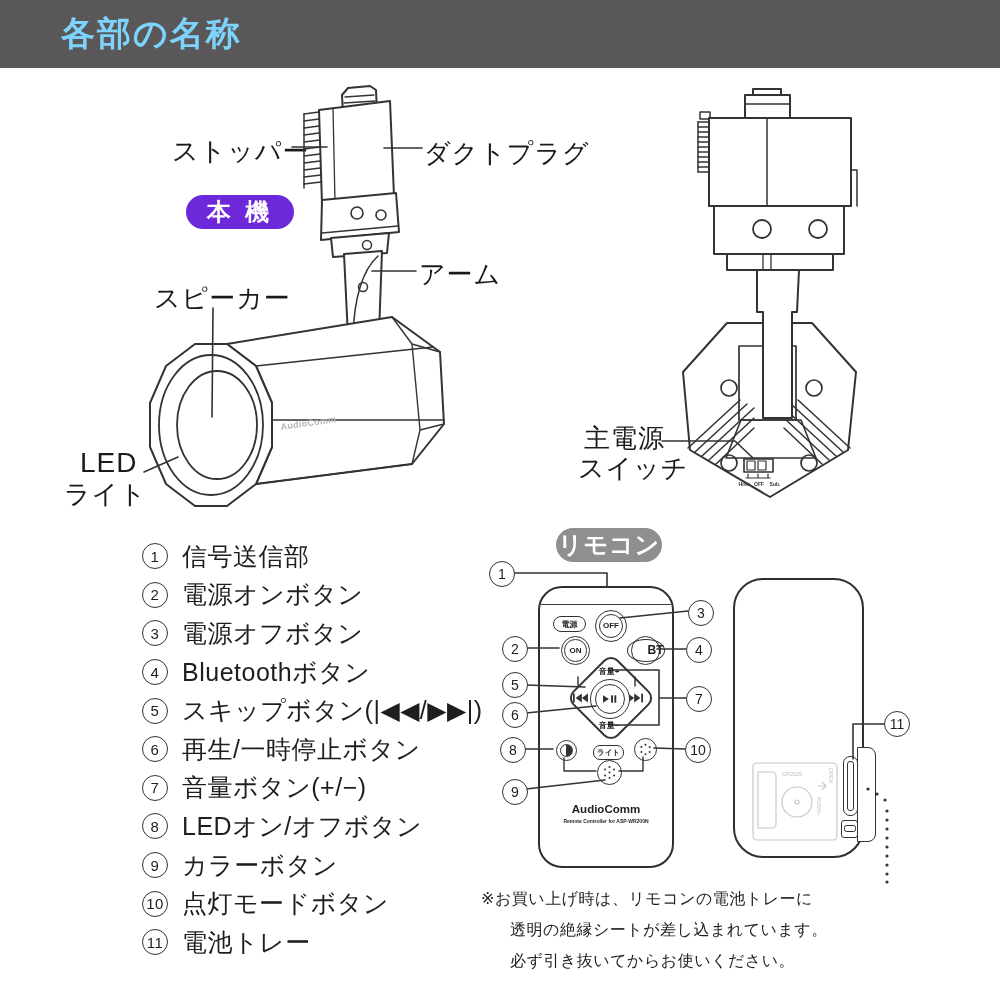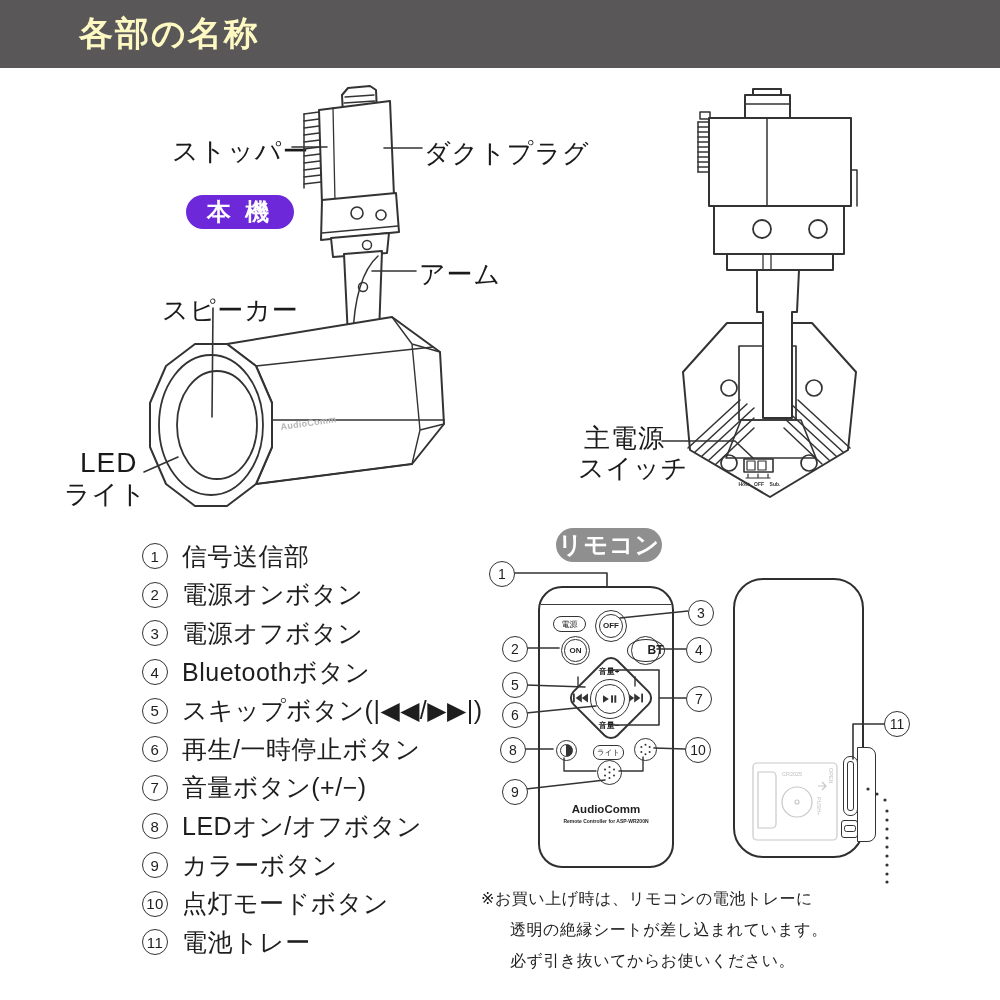--- a/index.html
+++ b/index.html
@@ -1,21 +1,21 @@
 <!DOCTYPE html>
 <html><head>
 <meta charset="utf-8">
 <style>
   html,body{margin:0;padding:0;background:#fff;}
   .page{position:relative;width:1000px;height:1000px;background:#fff;overflow:hidden;
         font-family:"Liberation Sans","DejaVu Sans",sans-serif;color:#1e1e1e;}
   .abs{position:absolute;}
   
   .hdr{position:absolute;left:0;top:0;width:1000px;height:68px;display:flex;align-items:center;}
-  .hdr h1{margin:0;padding-left:79px;font-size:34px;font-weight:bold;color:#fef9c3;letter-spacing:2px;}
+  .hdr h1{margin:0;padding-left:61px;font-size:34px;font-weight:bold;color:#7dd3fc;letter-spacing:2px;}
   
   .lbl{position:absolute;font-size:26px;white-space:nowrap;letter-spacing:1px;color:#1a1a1a;}
   .badge{position:absolute;color:#fff;border-radius:17px;display:flex;align-items:center;
          justify-content:center;font-weight:bold;font-size:24px;letter-spacing:4px;}
   
   .co{position:absolute;width:24px;height:24px;border:1.8px solid #333;border-radius:50%;
       background:#fff;display:flex;align-items:center;justify-content:center;font-size:14px;z-index:5;}
   
   .plist{position:absolute;left:142px;top:537px;margin:0;padding:0;list-style:none;}
   .plist li{display:flex;align-items:center;height:38.6px;font-size:25px;letter-spacing:0.5px;}
@@ -23,21 +23,21 @@
         display:flex;align-items:center;justify-content:center;margin-right:14px;flex:none;}
   
   .note{position:absolute;left:481px;top:883px;font-size:16px;line-height:31px;letter-spacing:0.5px;}
   .note .ind{margin-left:29px;}
   
   .rc{position:absolute;border:2.2px solid #2f2f2f;background:#fff;}
   .rc-front{left:538px;top:586px;width:132px;height:278px;border-radius:24px;}
   .rc-back{left:733px;top:578px;width:127px;height:276px;border-radius:30px;}
   .rc-topline{position:absolute;left:1px;right:1px;top:16px;border-top:1.5px solid #3a3a3a;}
   .oval{position:absolute;border:1.6px solid #333;background:#fff;display:flex;align-items:center;
-        justify-content:center;font-weight:normal;}
+        justify-content:center;font-weight:bold;}
   .ring{position:absolute;border:1.6px solid #333;border-radius:50%;background:#fff;
         display:flex;align-items:center;justify-content:center;}
   .face{border:1.2px solid #333;border-radius:50%;width:76%;height:76%;display:flex;
         align-items:center;justify-content:center;font-weight:bold;}
   .dpad{position:absolute;left:39px;top:78px;width:60px;height:60px;border:2px solid #333;
         border-radius:10px;transform:rotate(45deg);background:#fff;}
   .tinylbl{position:absolute;font-size:8px;font-weight:bold;text-align:center;letter-spacing:0;}
   .halfmoon{width:11px;height:11px;border:1px solid #333;border-radius:50%;
             background:linear-gradient(90deg,#fff 0 50%,#333 50% 100%);}
   .brand{position:absolute;left:0;right:0;text-align:center;font-weight:bold;}
@@ -60,21 +60,21 @@
   <div class="hdr" style="background:#595757;">
     <h1>各部の名称</h1>
   </div>
 
   <div class="badge" style="left:186px;top:195px;width:108px;height:34px;background:#6d28d9;">本 機</div>
   <div class="badge" style="left:556px;top:528px;width:106px;height:34px;background:#8f8f8f;letter-spacing:1px;">リモコン</div>
 
   <div class="lbl" style="left:172px;top:134px;">ストッパー</div>
   <div class="lbl" style="left:424px;top:136px;">ダクトプラグ</div>
   <div class="lbl" style="left:419px;top:257px;">アーム</div>
-  <div class="lbl" style="left:162px;top:281px;margin-top:12px;">スピーカー</div>
+  <div class="lbl" style="left:154px;top:281px;">スピーカー</div>
   <div class="lbl" style="left:80px;top:447px;font-size:28px;">LED</div>
   <div class="lbl" style="left:64px;top:477px;">ライト</div>
 
   <div class="lbl" style="left:584px;top:421px;">主電源</div>
   <div class="lbl" style="left:578px;top:451px;">スイッチ</div>
 
   <ul class="plist">
     <li>
         <span class="cnum">1</span>
         <span>信号送信部</span>

